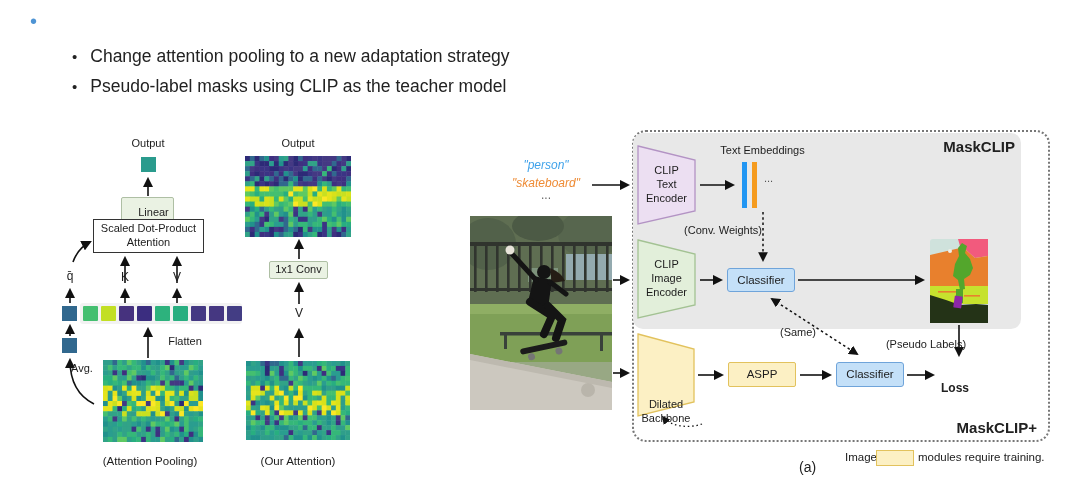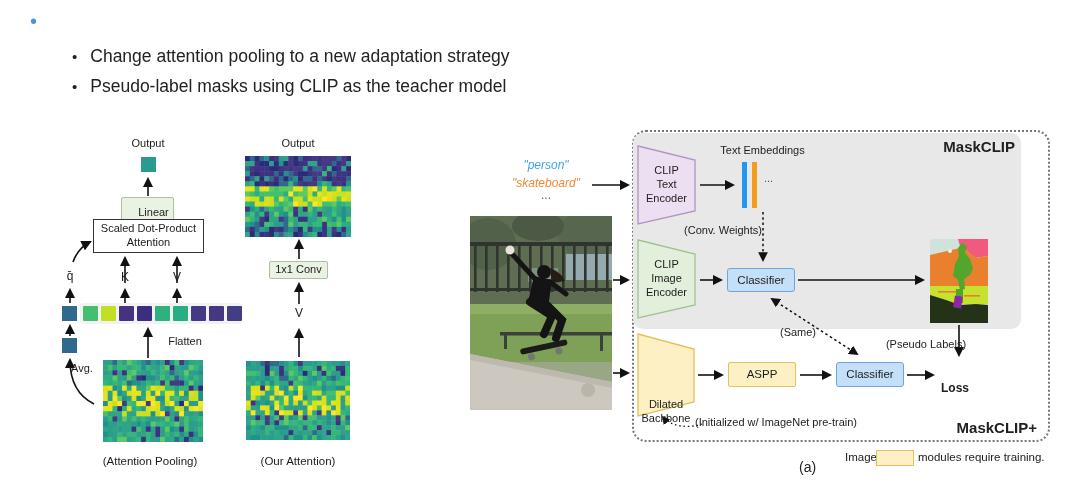--- a/index.html
+++ b/index.html
@@ -1276,21 +1276,20 @@
   <div class="abs lbl" style="left:878px;top:338px;width:96px;">(Pseudo Labels)</div>
 
   <div class="abs lbl enc-lbl" style="left:638px;top:362px;width:56px;margin-top:36px;">
     <span>Dilated</span>
     <span>Backbone</span>
   </div>
   <div class="abs box yellow-box" style="left:728px;top:362px;width:68px;height:25px;">ASPP</div>
   <div class="abs box blue-box" style="left:836px;top:362px;width:68px;height:25px;">Classifier</div>
   <div class="abs bold" style="left:941px;top:381px;width:60px;font-size:12px;">Loss</div>
 
-  <div class="abs lbl" style="left:690px;top:416px;width:172px;">(Initialized w/ ImageNet pre-train)</div>
   <div class="abs bold" style="left:945px;top:419px;width:92px;text-align:right;font-size:15px;">MaskCLIP+</div>
 
   <div class="abs" style="left:845px;top:451px;font-size:11.5px;">Image</div>
   <div class="abs" style="left:876px;top:450px;width:36px;height:14px;background:var(--yellowFill);border:1px solid var(--yellowStroke);"></div>
   <div class="abs" style="left:918px;top:451px;font-size:11.5px;">modules require training.</div>
   <div class="abs" style="left:799px;top:459px;font-size:14px;">(a)</div>
 
 </div>
 
 </body></html>

